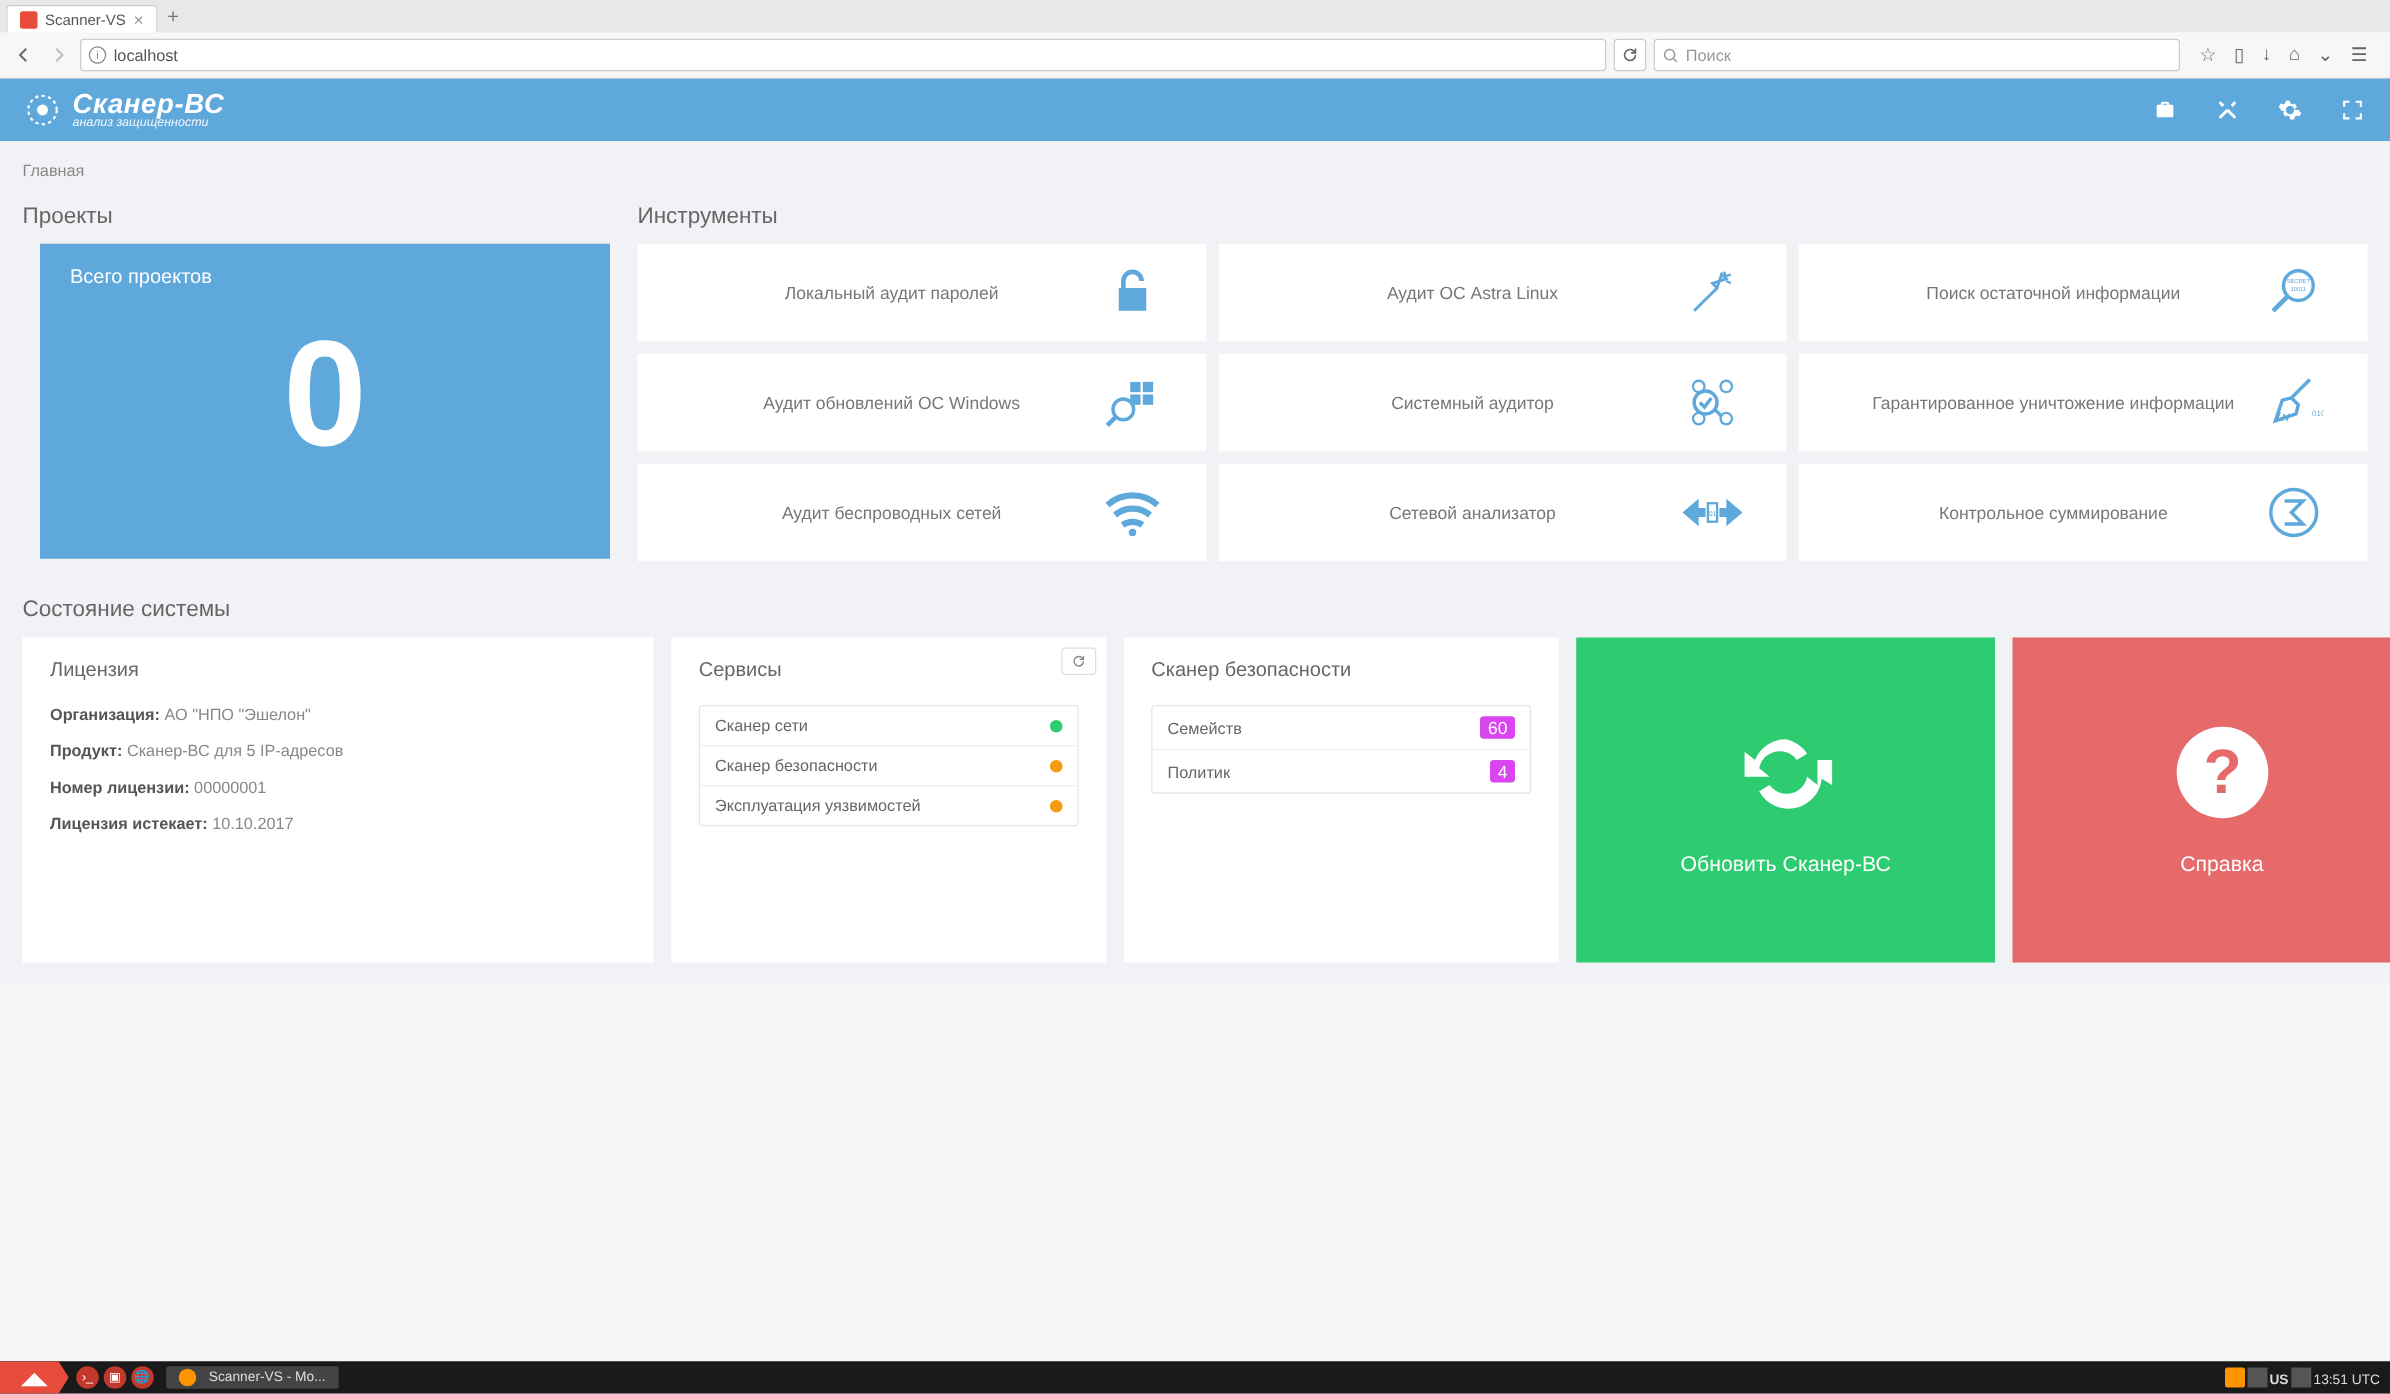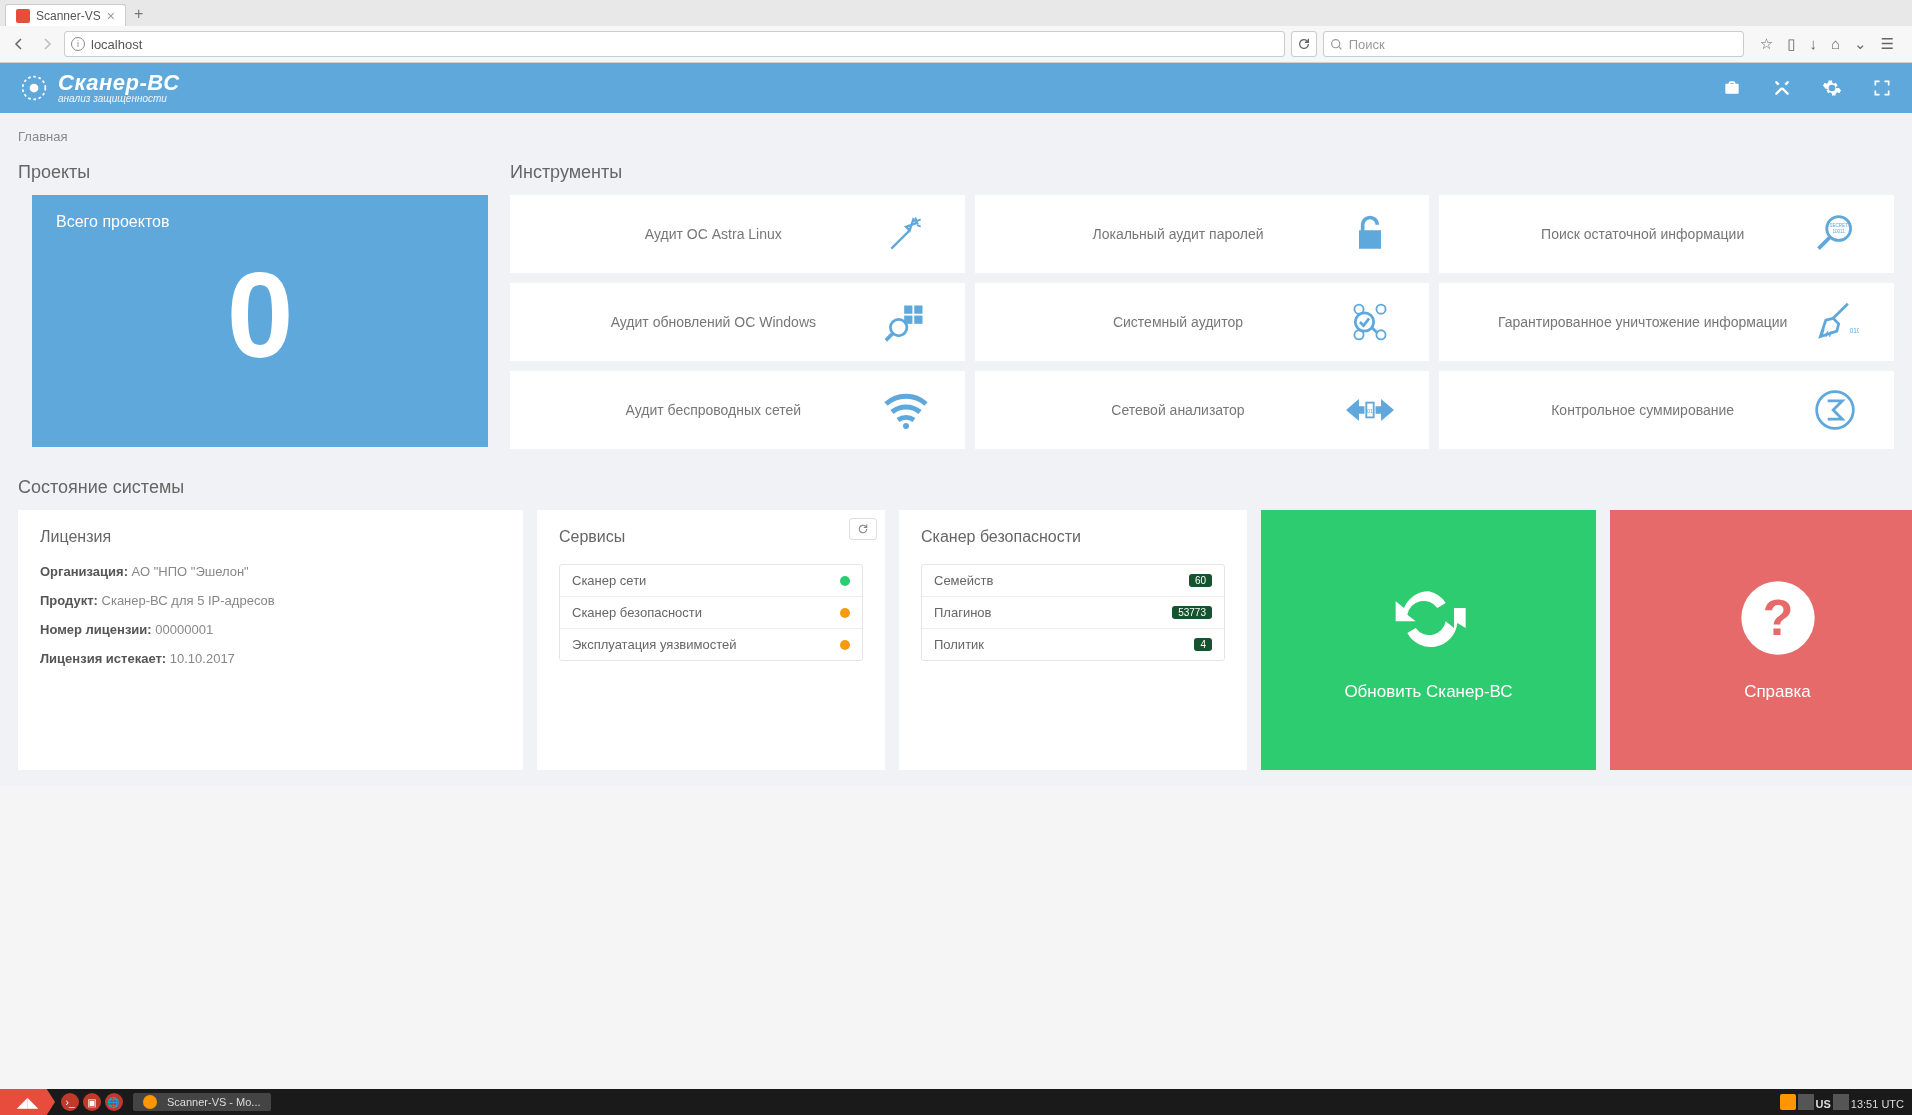--- a/index.html
+++ b/index.html
@@ -60,21 +60,21 @@
 .state-card .row { font-size: 13px; color: #888; margin-bottom: 14px; }
 .state-card .row b { color: #555; font-weight: bold; }
 .refresh-corner { position: absolute; top: 8px; right: 8px; border: 1px solid #ddd; border-radius: 3px; padding: 4px 7px; cursor: pointer; color: #888; font-size: 12px; }
 
 .svc-list, .scan-list { border: 1px solid #e5e5e5; border-radius: 3px; }
 .svc-item, .scan-item { display: flex; align-items: center; justify-content: space-between; padding: 8px 12px; font-size: 13px; color: #666; border-bottom: 1px solid #eee; }
 .svc-item:last-child, .scan-item:last-child { border-bottom: none; }
 .dot { width: 10px; height: 10px; border-radius: 50%; }
 .dot.green { background: #2ecc71; }
 .dot.orange { background: #f39c12; }
-.badge { background: #14532d; color: #fff; font-size: 10px; padding: 1px 6px; border-radius: 3px; }
+.badge { background: #d946ef; color: #fff; font-size: 14px; padding: 1px 6px; border-radius: 3px; }
 
 .big-btn { display: flex; flex-direction: column; align-items: center; justify-content: center; color: #fff; cursor: pointer; min-height: 260px; }
 .big-btn.green { background: #2ecc71; }
 .big-btn.red { background: #e66a6a; }
 .big-btn .big-icon { width: 80px; height: 80px; margin-bottom: 24px; }
 .big-btn .big-label { font-size: 17px; }
 
 
 .taskbar { position: absolute; bottom: 0; left: 0; right: 0; height: 26px; background: #1a1a1a; display: flex; align-items: center; color: #ddd; font-size: 11px; }
 .taskbar .start { background: #e74c3c; color: #fff; width: 55px; height: 100%; display: flex; align-items: center; justify-content: center; clip-path: polygon(0 0, 85% 0, 100% 50%, 85% 100%, 0 100%); font-size: 14px; }
@@ -172,33 +172,33 @@
       <h2 class="section">Проекты</h2>
       <div class="projects-card">
         <div class="label">Всего проектов</div>
         <div class="count">0</div>
       </div>
     </div>
     <div class="col-right">
       <h2 class="section">Инструменты</h2>
       <div class="tool-grid">
         <div class="tool-card">
+          <span class="text">Локальный аудит паролей</span>
+          <span class="ticon">
+              <svg width="44" height="44" viewBox="0 0 48 48">
+                <path fill="#5fa8dc" d="M14 20v-6a10 10 0 0120 0h-4a6 6 0 00-12 0v6h18v20H12V20h2zm4 10h2v-2h2v2h2v-2h2v2h2v3H18v-3z"></path>
+              </svg>
+            </span>
+        </div>
+        <div class="tool-card">
           <span class="text">Аудит ОС Astra Linux</span>
           <span class="ticon">
               <svg width="44" height="44" viewBox="0 0 48 48">
                 <path stroke="#5fa8dc" stroke-width="2.5" fill="none" d="M8 40L28 20m0 0l4-12 4 4-12 4 4 4z"></path>
                 <path stroke="#5fa8dc" stroke-width="2" d="M34 6l2 4m4-2l-4 2m4 6l-4-2"></path>
-              </svg>
-            </span>
-        </div>
-        <div class="tool-card">
-          <span class="text">Локальный аудит паролей</span>
-          <span class="ticon">
-              <svg width="44" height="44" viewBox="0 0 48 48">
-                <path fill="#5fa8dc" d="M14 20v-6a10 10 0 0120 0h-4a6 6 0 00-12 0v6h18v20H12V20h2zm4 10h2v-2h2v2h2v-2h2v2h2v3H18v-3z"></path>
               </svg>
             </span>
         </div>
         <div class="tool-card">
           <span class="text">Поиск остаточной информации</span>
           <span class="ticon">
               <svg width="48" height="44" viewBox="0 0 48 48">
                 <circle cx="28" cy="18" r="13" stroke="#5fa8dc" stroke-width="3" fill="none"></circle>
                 <path stroke="#5fa8dc" stroke-width="4" d="M18 28L6 40"></path>
                 <text x="28" y="16" font-size="5" fill="#5fa8dc" text-anchor="middle">SECRET</text>
@@ -310,24 +310,20 @@
       </div>
 
       <div class="state-card">
         <h3>Сканер безопасности</h3>
         <div class="scan-list">
           <div class="scan-item">
             <span>Семейств</span>
             <span class="badge">60</span>
           </div>
           <div class="scan-item">
-            <span>Плагинов</span>
-            <span class="badge">53773</span>
-          </div>
-          <div class="scan-item">
             <span>Политик</span>
             <span class="badge">4</span>
           </div>
         </div>
       </div>
 
       <div class="big-btn green">
         <svg class="big-icon" viewBox="0 0 48 48">
           <path fill="#fff" d="M24 8a16 16 0 00-15 10l-5-4v12h12l-5-4a10 10 0 0118-4l5-3A16 16 0 0024 8zm15 10v12l-5-4a10 10 0 01-18 4l-5 3a16 16 0 0030-6l5 3V18h-7z"></path>
         </svg>

